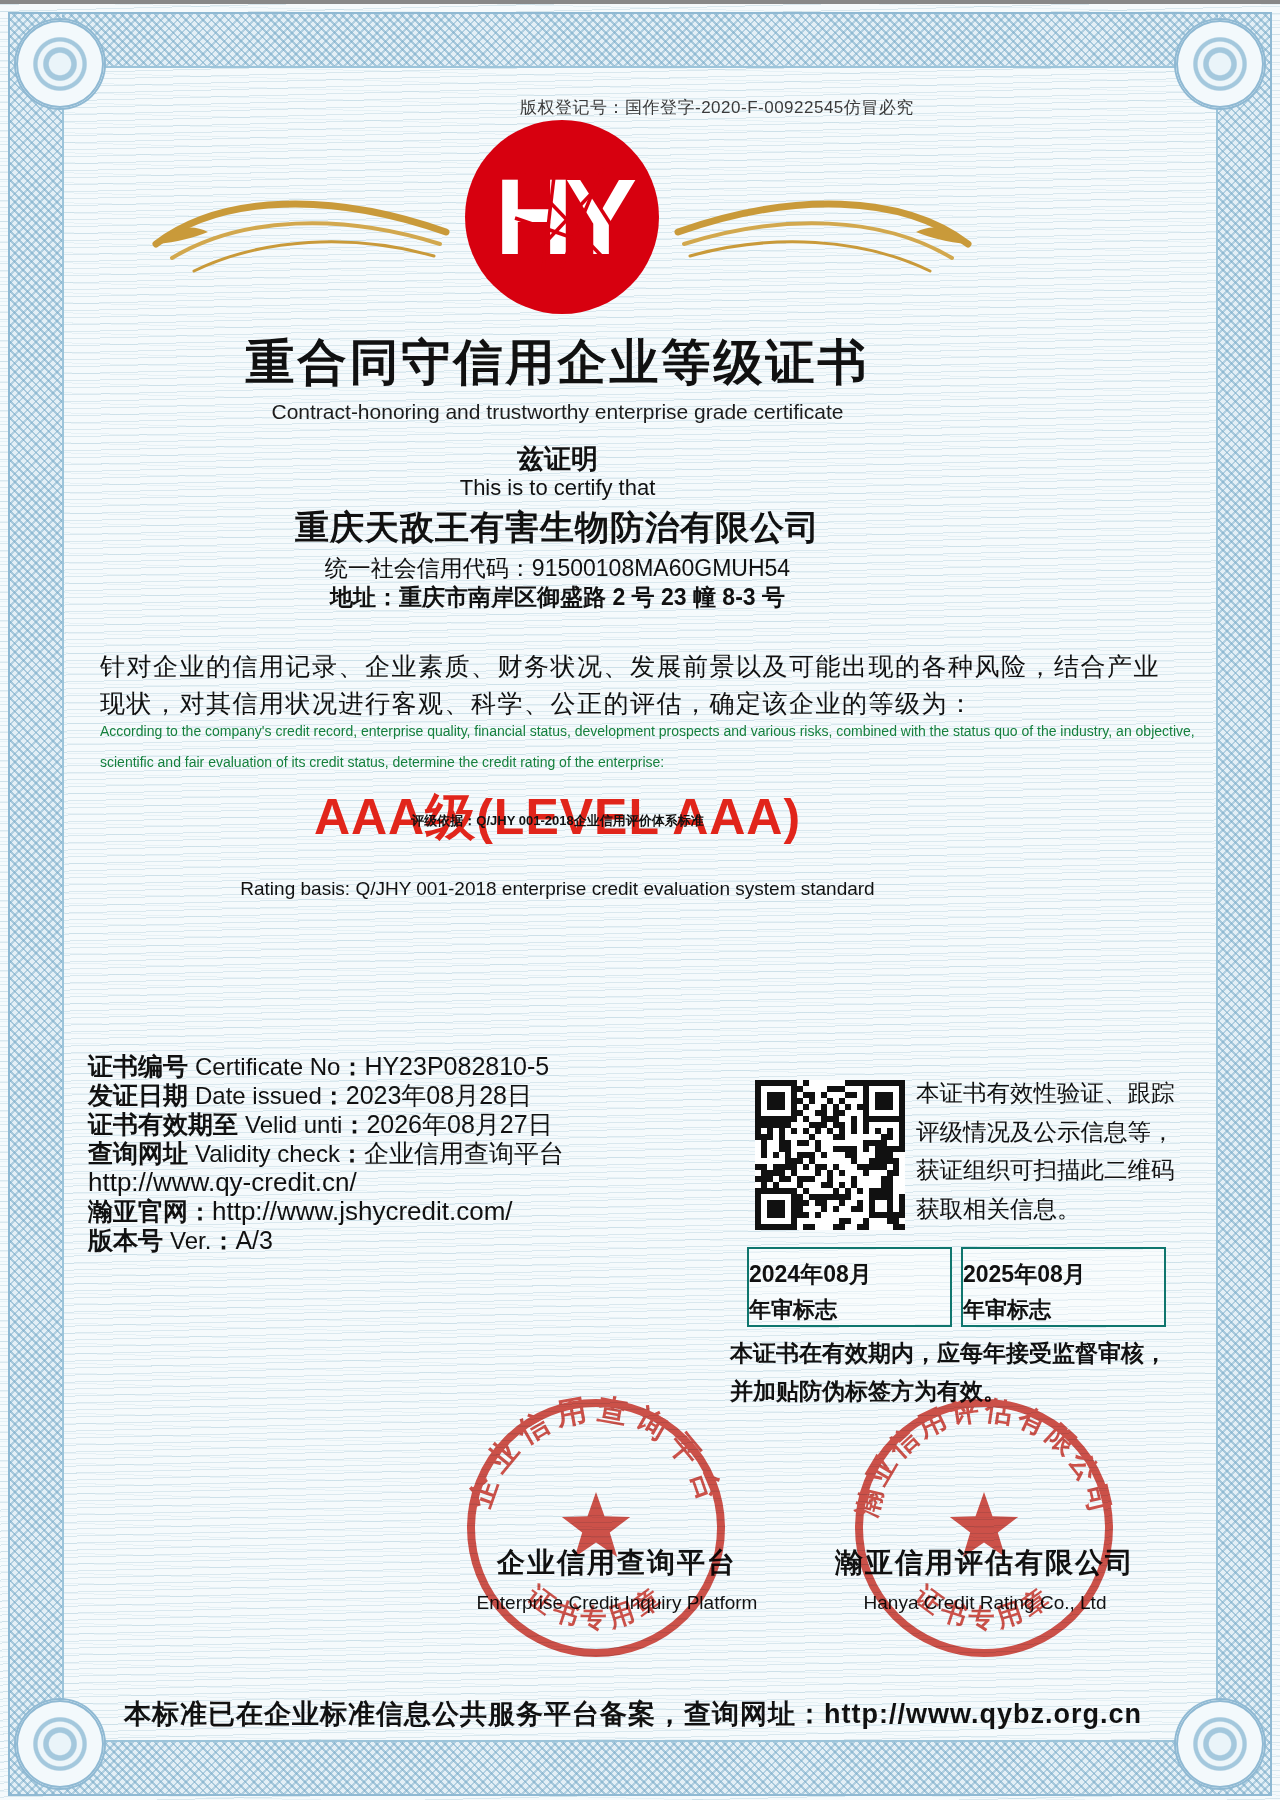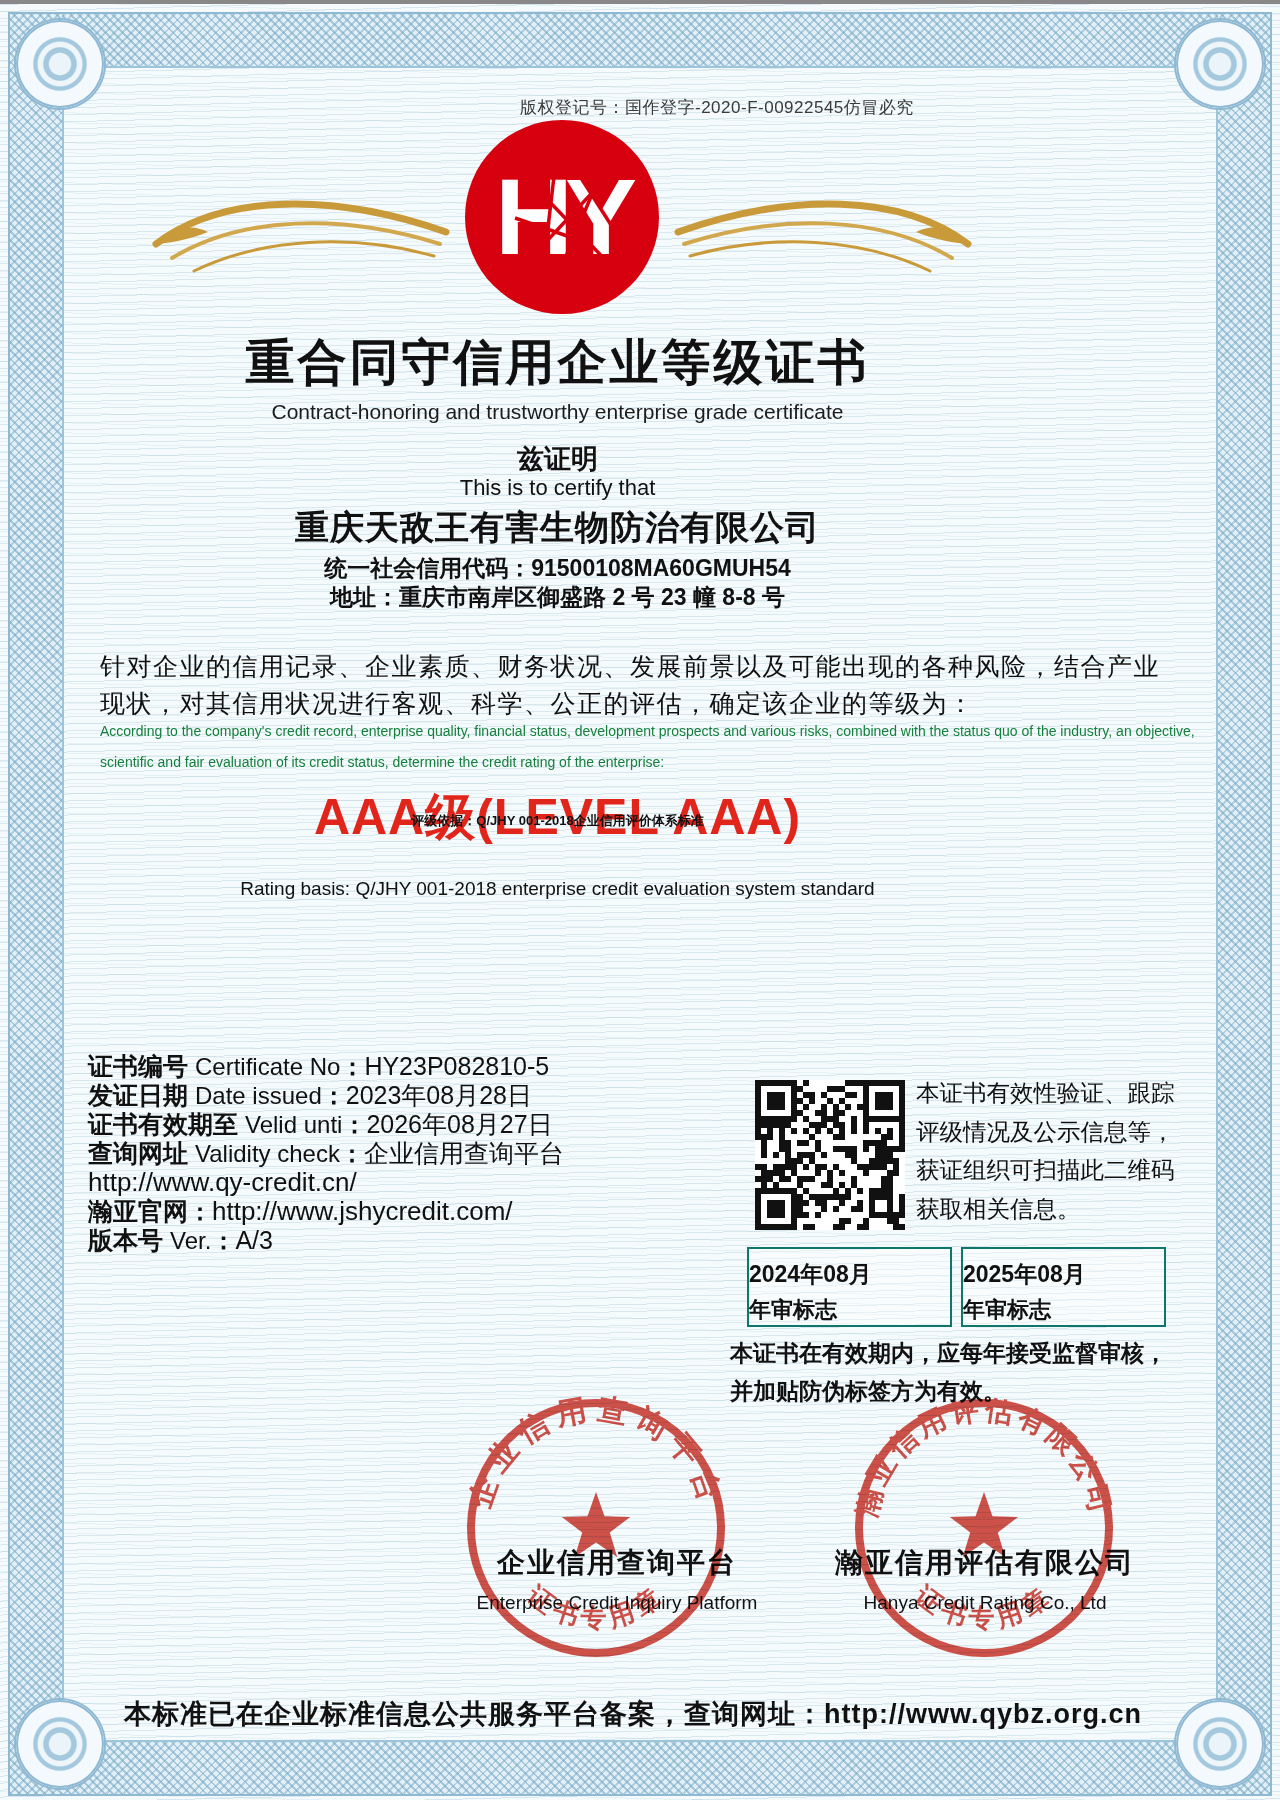--- a/index.html
+++ b/index.html
@@ -46,21 +46,21 @@
   .logo{left:463px;top:114px;width:198px;height:198px}
   .flourish{top:182px;width:302px;height:96px}
   .flourish.fl-left{left:150px}
   .flourish.fl-right{left:672px;transform:scaleX(-1)}
 
   .title-zh{top:326px;font-size:49px;font-weight:700;letter-spacing:3px}
   .title-en{top:396px;font-size:21px;color:#1c1c1c}
   .certify-zh{top:437px;font-size:27px;font-weight:600}
   .certify-en{top:471px;font-size:22px}
   .company-name{top:501px;font-size:34px;font-weight:800;letter-spacing:1px}
-  .credit-code{top:549px;font-size:23px;font-weight:700}
+  .credit-code{top:549px;font-size:23px;font-weight:400}
   .address{top:578px;font-size:23px;font-weight:600}
 
   .body-zh{left:100px;top:644px;width:1105px;font-size:25px;font-weight:500;
            line-height:37px;white-space:pre-line;letter-spacing:1.5px}
   .body-en{left:100px;top:712px;width:1105px;font-size:14px;line-height:31px;color:#15803d}
 
   .rating{top:780px;font-size:50px;font-weight:800;color:#e1251b;letter-spacing:1px}
   .basis-zh{top:808px;font-size:13px;font-weight:700}
   .basis-en{top:874px;font-size:19px}
 
@@ -146,21 +146,21 @@
     </g>
   </svg>
 
   <div class="cc title-zh">重合同守信用企业等级证书</div>
   <div class="cc title-en">Contract-honoring and trustworthy enterprise grade certificate</div>
   <div class="cc certify-zh">兹证明</div>
   <div class="cc certify-en">This is to certify that</div>
 
   <div class="cc company-name">重庆天敌王有害生物防治有限公司</div>
   <div class="cc credit-code">统一社会信用代码：91500108MA60GMUH54</div>
-  <div class="cc address">地址：重庆市南岸区御盛路 2 号 23 幢 8-8 号</div>
+  <div class="cc address">地址：重庆市南岸区御盛路 2 号 23 幢 8-3 号</div>
 
   <div class="abs body-zh">针对企业的信用记录、企业素质、财务状况、发展前景以及可能出现的各种风险，结合产业
 现状，对其信用状况进行客观、科学、公正的评估，确定该企业的等级为：</div>
   <div class="abs body-en">According to the company's credit record, enterprise quality, financial status, development prospects and various risks, combined with the status quo of the industry, an objective, scientific and fair evaluation of its credit status, determine the credit rating of the enterprise:</div>
   <div class="cc rating">AAA级(LEVEL AAA)</div>
   <div class="cc basis-zh">评级依据：Q/JHY 001-2018企业信用评价体系标准</div>
   <div class="cc basis-en">Rating basis: Q/JHY 001-2018 enterprise credit evaluation system standard</div>
 
   <div class="details">
     <div class="d-row">

